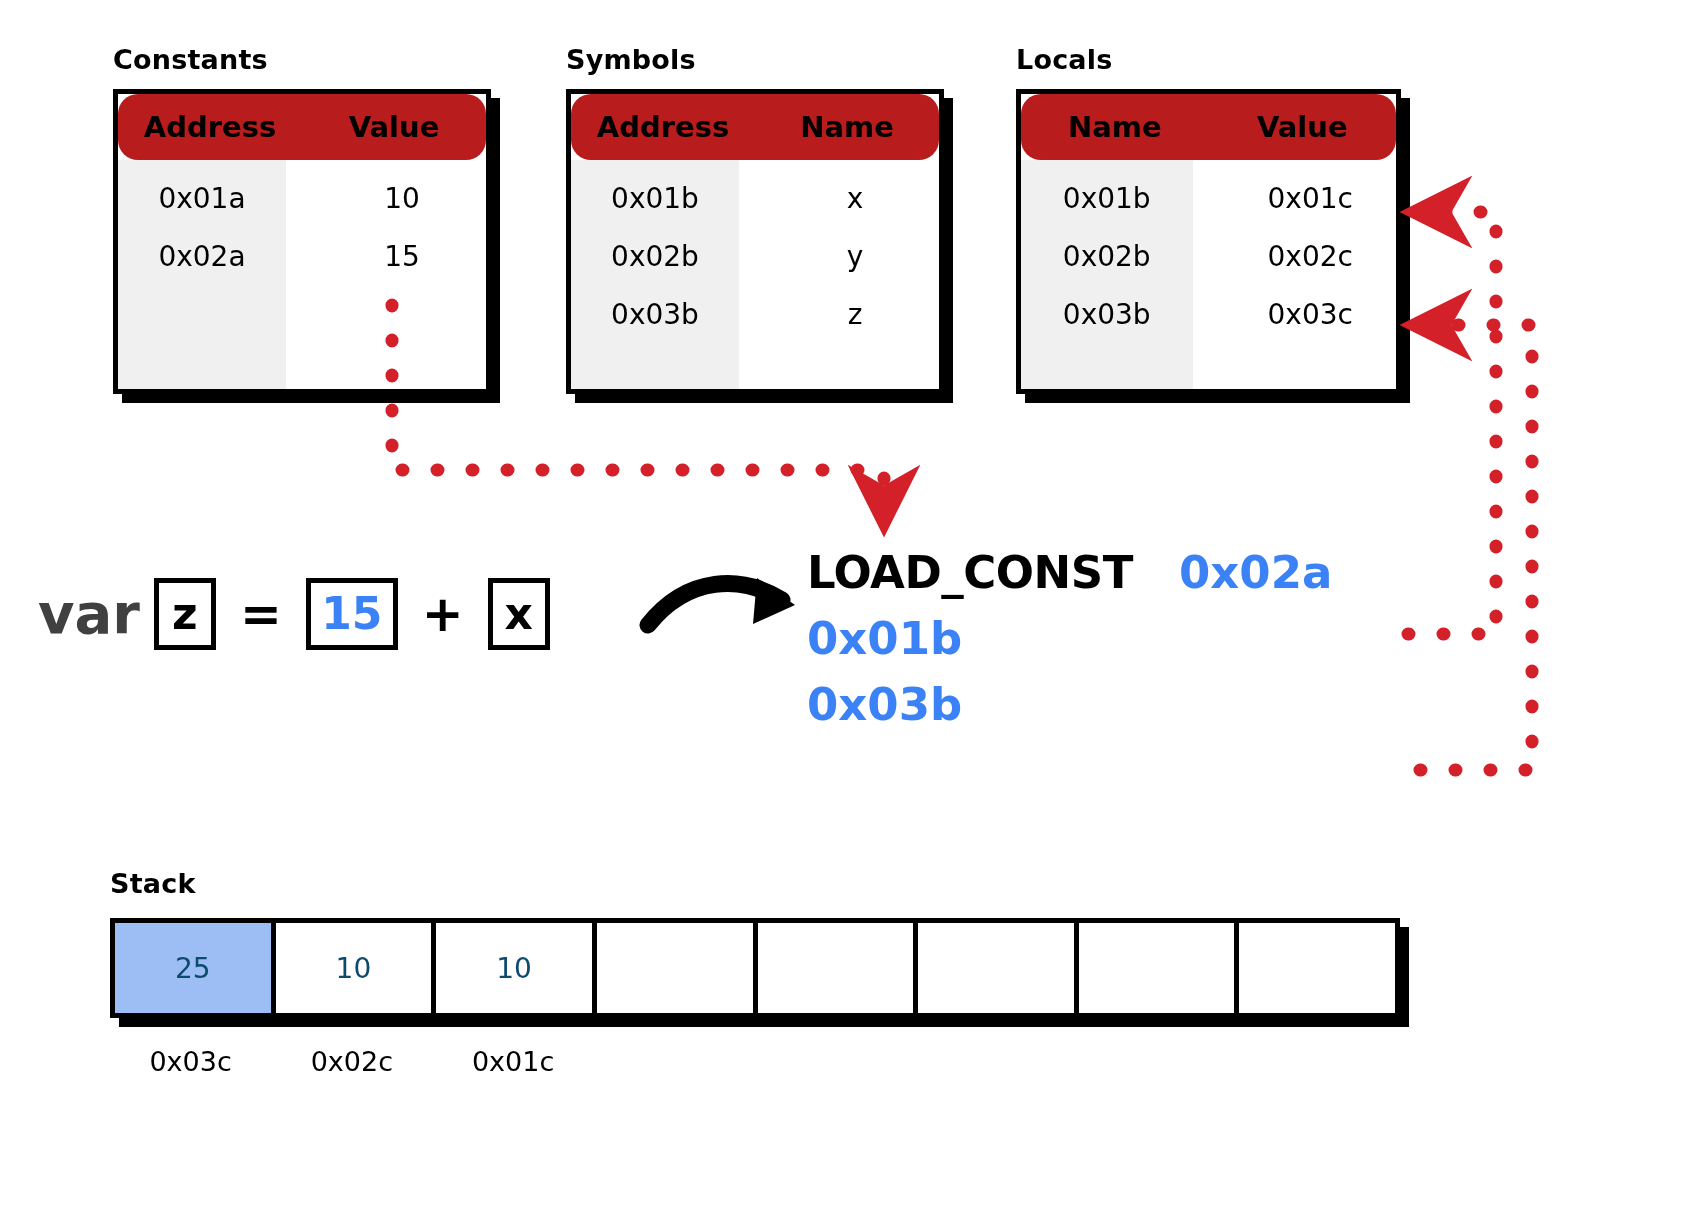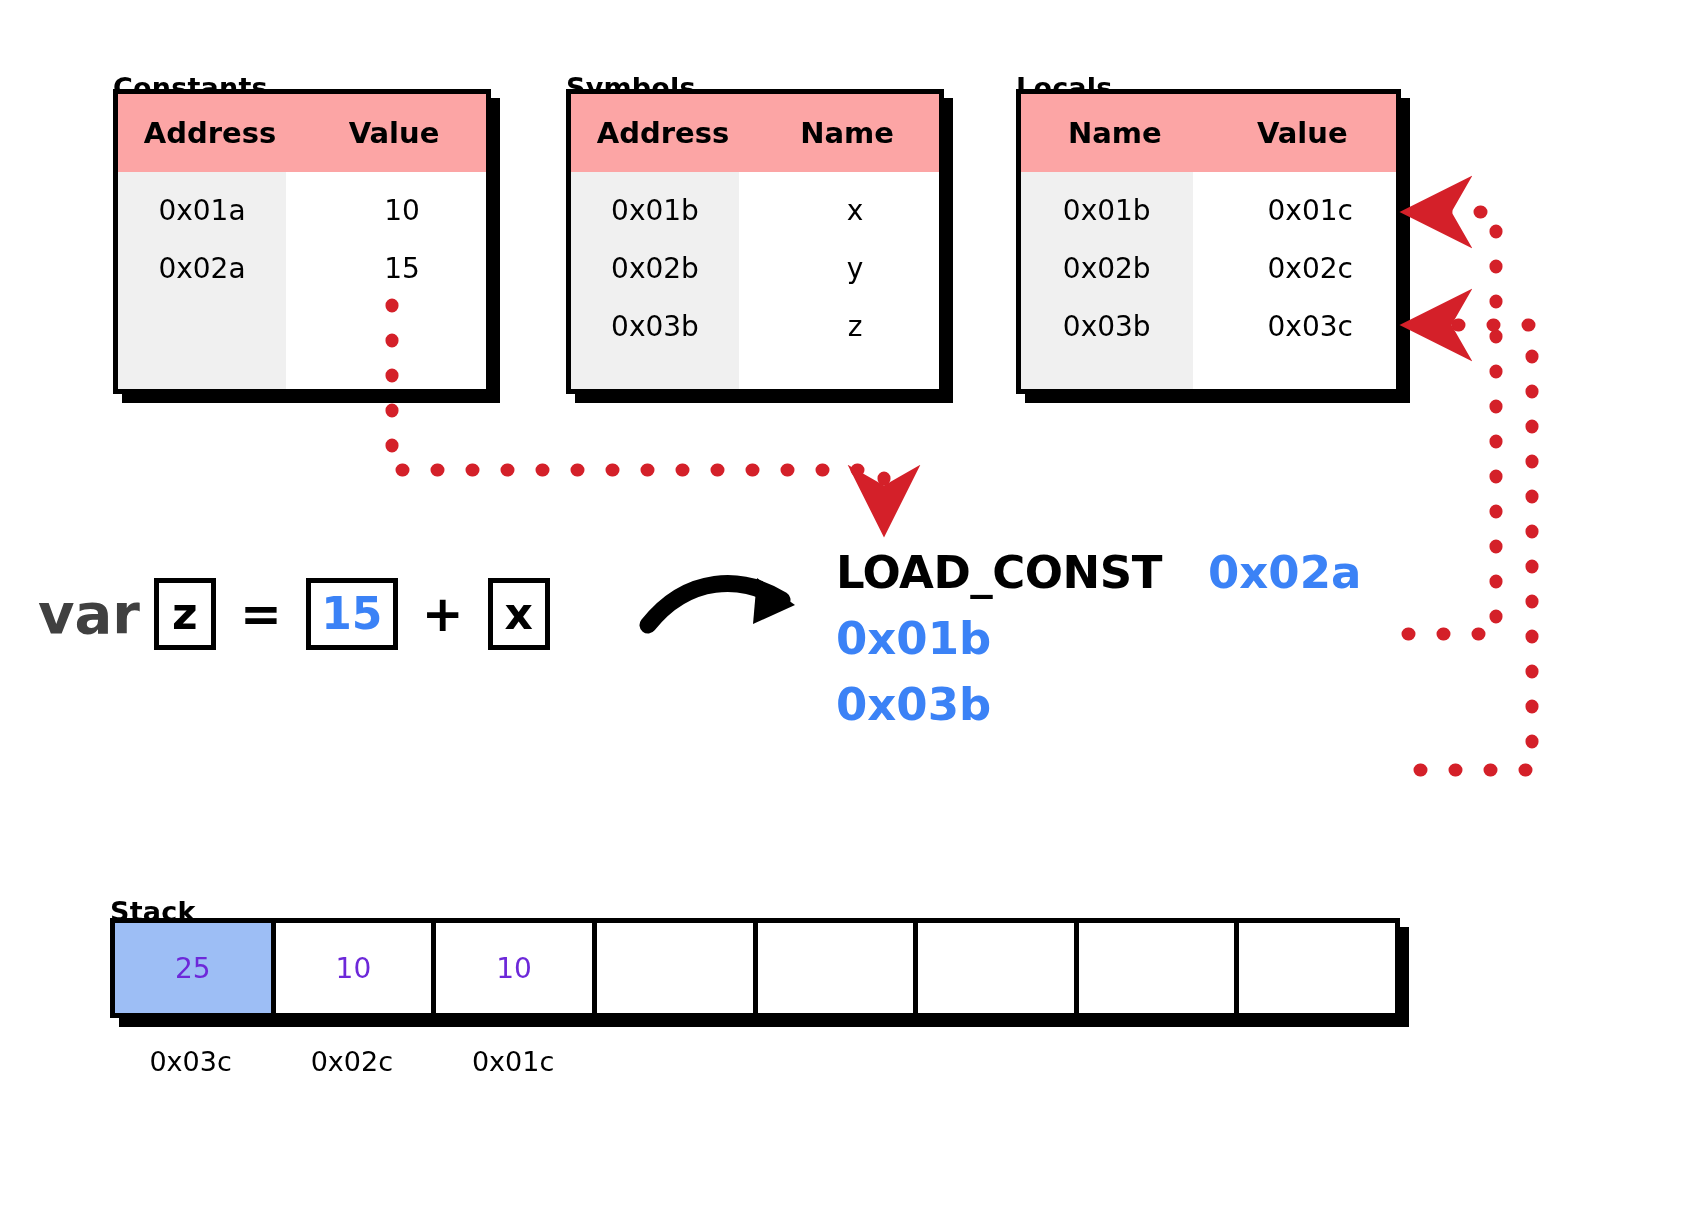--- a/index.html
+++ b/index.html
@@ -9,21 +9,21 @@
   }
   body {
     width: 1704px; height: 1208px;
     position: relative;
     font-family: "DejaVu Sans", "Liberation Sans", sans-serif;
     overflow: hidden;
   }
   .stage { position: absolute; inset: 0; }
 
   
-  .abs { position: absolute; margin-top: 28px; }
+  .abs { position: absolute; }
 
   
   .caption {
     font-size: 27px;
     font-weight: 800;
     color: #000;
     letter-spacing: .2px;
     white-space: nowrap;
   }
 
@@ -37,22 +37,23 @@
   }
   .tbl {
     position: relative;
     border: 5px solid #000;
     background: #fff;
     width: 100%; height: 100%;
     overflow: hidden;
   }
   .thead {
     display: flex;
-    background: #fca5a5;
-    height: 78px;
+    background: #b91c1c;
+    height: 66px;
+    border-radius: 20px;
   }
   .thead > div {
     flex: 1 1 50%;
     display: flex; align-items: center; justify-content: center;
     font-size: 29px; font-weight: 800; color: #000;
   }
   .tbody { display: flex; height: calc(100% - 66px); gap: 32px; }
   .tcol {
     flex: 1 1 50%;
     display: flex; flex-direction: column;
@@ -115,21 +116,21 @@
     position: relative;
     display: flex;
     border: 5px solid #000;
     background: #fff;
     width: 100%; height: 100%;
   }
   .scell {
     flex: 1 1 0;
     border-right: 5px solid #000;
     display: flex; align-items: center; justify-content: center;
-    font-size: 28px; color: #6d28d9;
+    font-size: 28px; color: #0c4a6e;
   }
   .scell:last-child { border-right: none; }
   .scell.hl { background: #9dbef5; }
   .slabels { position: absolute; display: flex; }
   .slabel {
     display: flex; align-items: center; justify-content: center;
     font-size: 27px; color: #000;
   }
 
   svg.overlay {
@@ -212,21 +213,21 @@
 
   <div class="eq" style="left:38px; top:578px;">
     <span class="eq-kw">var</span>
     <span class="eq-box">z</span>
     <span class="eq-op">=</span>
     <span class="eq-box blue">15</span>
     <span class="eq-op">+</span>
     <span class="eq-box">x</span>
   </div>
 
-  <div class="code" style="left:836px; top:546px;">
+  <div class="code" style="left:807px; top:546px;">
     <div class="code-row">
       <span class="op">LOAD_CONST</span>
       <span class="arg">0x02a</span>
     </div>
     <div class="code-row">
       <span class="arg">0x01b</span>
     </div>
     <div class="code-row">
       <span class="arg">0x03b</span>
     </div>

